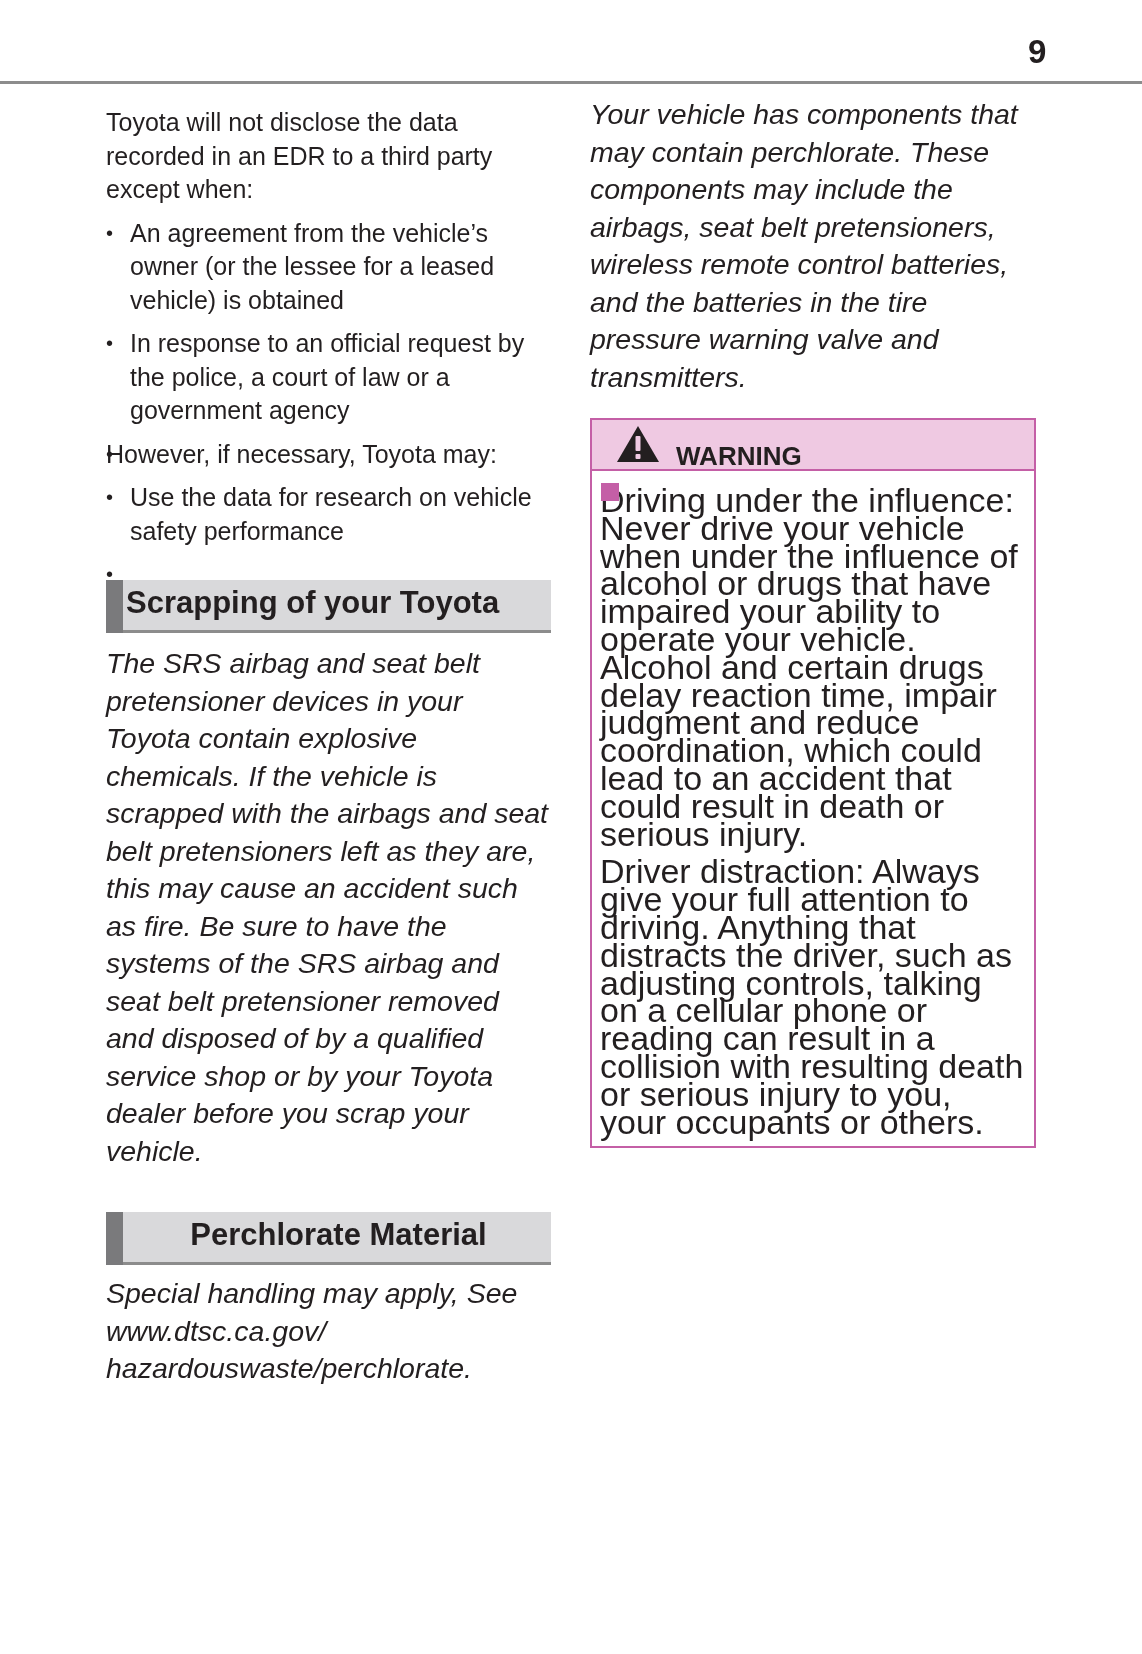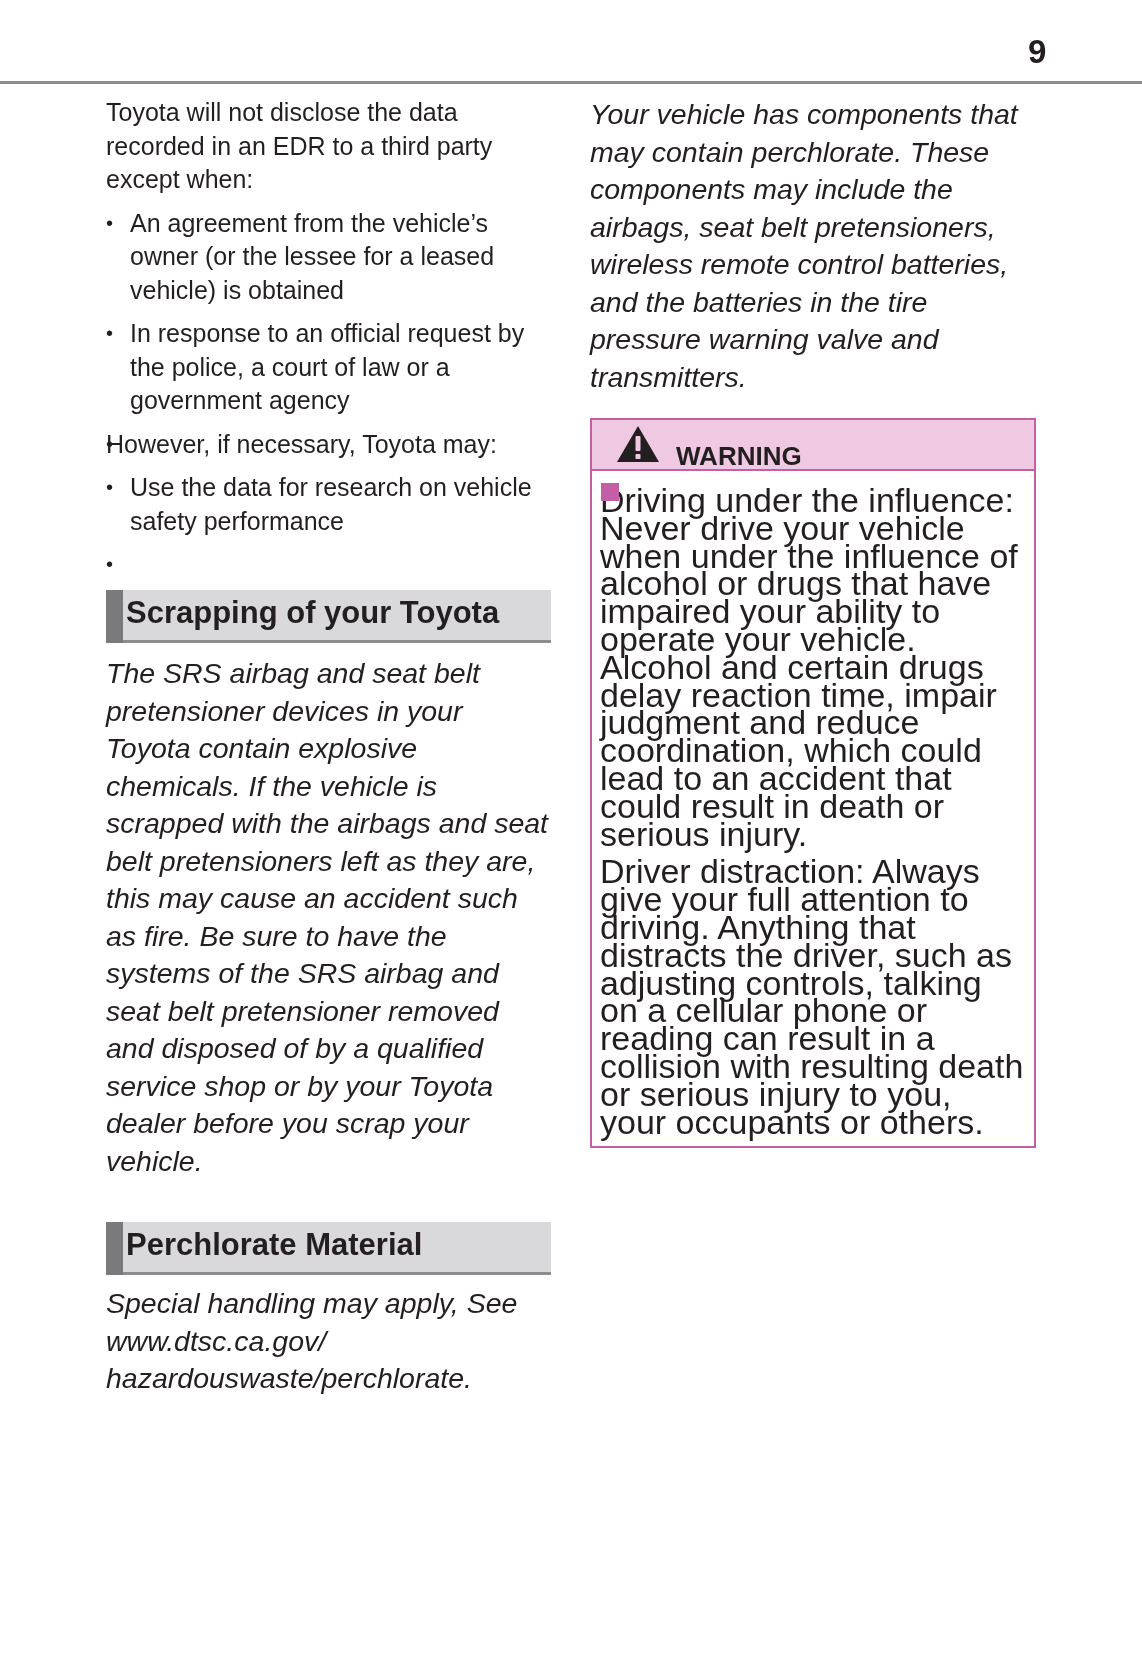--- a/index.html
+++ b/index.html
@@ -7,21 +7,21 @@
       width: 1142px; height: 1654px; position: relative; overflow: hidden;
       font-family: "Liberation Sans", sans-serif; color: #231f20;
     }
     .page-number {
       position: absolute; left: 1028px; top: 32px;
       font-weight: bold; font-size: 33px; line-height: 40px;
     }
     .top-rule {
       position: absolute; left: 0; top: 81px; width: 1142px; height: 3px; background: #8c8c8c;
     }
-    .col-left { position: absolute; left: 106px; top: 96px; width: 445px; }
+    .col-left { position: absolute; left: 106px; top: 106px; width: 445px; }
     .col-right { position: absolute; left: 590px; top: 96px; width: 446px; }
 
     .p-small { font-size: 25px; line-height: 33.5px; margin: 0 0 10px 0; }
     .bullets { list-style: none; margin: 0; padding: 0; }
     .bullets li {
       position: relative; padding-left: 24px; font-size: 25px; line-height: 33.5px; margin: 0 0 10px 0;
     }
     .bullets li .dot { position: absolute; left: 0; top: 0; font-size: 20px; }
 
     .section-heading {
@@ -67,27 +67,27 @@
     <li><span class="dot">•</span><span>An agreement from the vehicle’s owner (or the lessee for a leased vehicle) is obtained</span></li>
     <li><span class="dot">•</span><span>In response to an official request by the police, a court of law or a government agency</span></li>
     <li><span class="dot">•</span></li>
   </ul>
   <p class="p-small">However, if necessary, Toyota may:</p>
   <ul class="bullets">
     <li><span class="dot">•</span><span>Use the data for research on vehicle safety performance</span></li>
     <li><span class="dot">•</span></li>
   </ul>
 
-  <div class="section-heading" style="margin-top:52px;">
+  <div class="section-heading" style="margin-top:32px;">
     <div class="bar"></div>
     <span class="title">Scrapping of your Toyota</span>
   </div>
   <p class="p-large" style="margin-top:12px;">The SRS airbag and seat belt pretensioner devices in your Toyota contain explosive chemicals. If the vehicle is scrapped with the airbags and seat belt pretensioners left as they are, this may cause an accident such as fire. Be sure to have the systems of the SRS airbag and seat belt pretensioner removed and disposed of by a qualified service shop or by your Toyota dealer before you scrap your vehicle.</p>
 
-  <div class="section-heading" style="margin-top:42px;">
+  <div class="section-heading" style="margin-top:42px;text-align:center;">
     <div class="bar"></div>
     <span class="title">Perchlorate Material</span>
   </div>
   <p class="p-large" style="margin-top:10px;">Special handling may apply, See www.dtsc.ca.gov/ hazardouswaste/perchlorate.</p>
 </div>
 
 <div class="col-right">
   <p class="p-large">Your vehicle has components that may contain perchlorate. These components may include the airbags, seat belt pretensioners, wireless remote control batteries, and the batteries in the tire pressure warning valve and transmitters.</p>
 
   <div class="warning-box">

